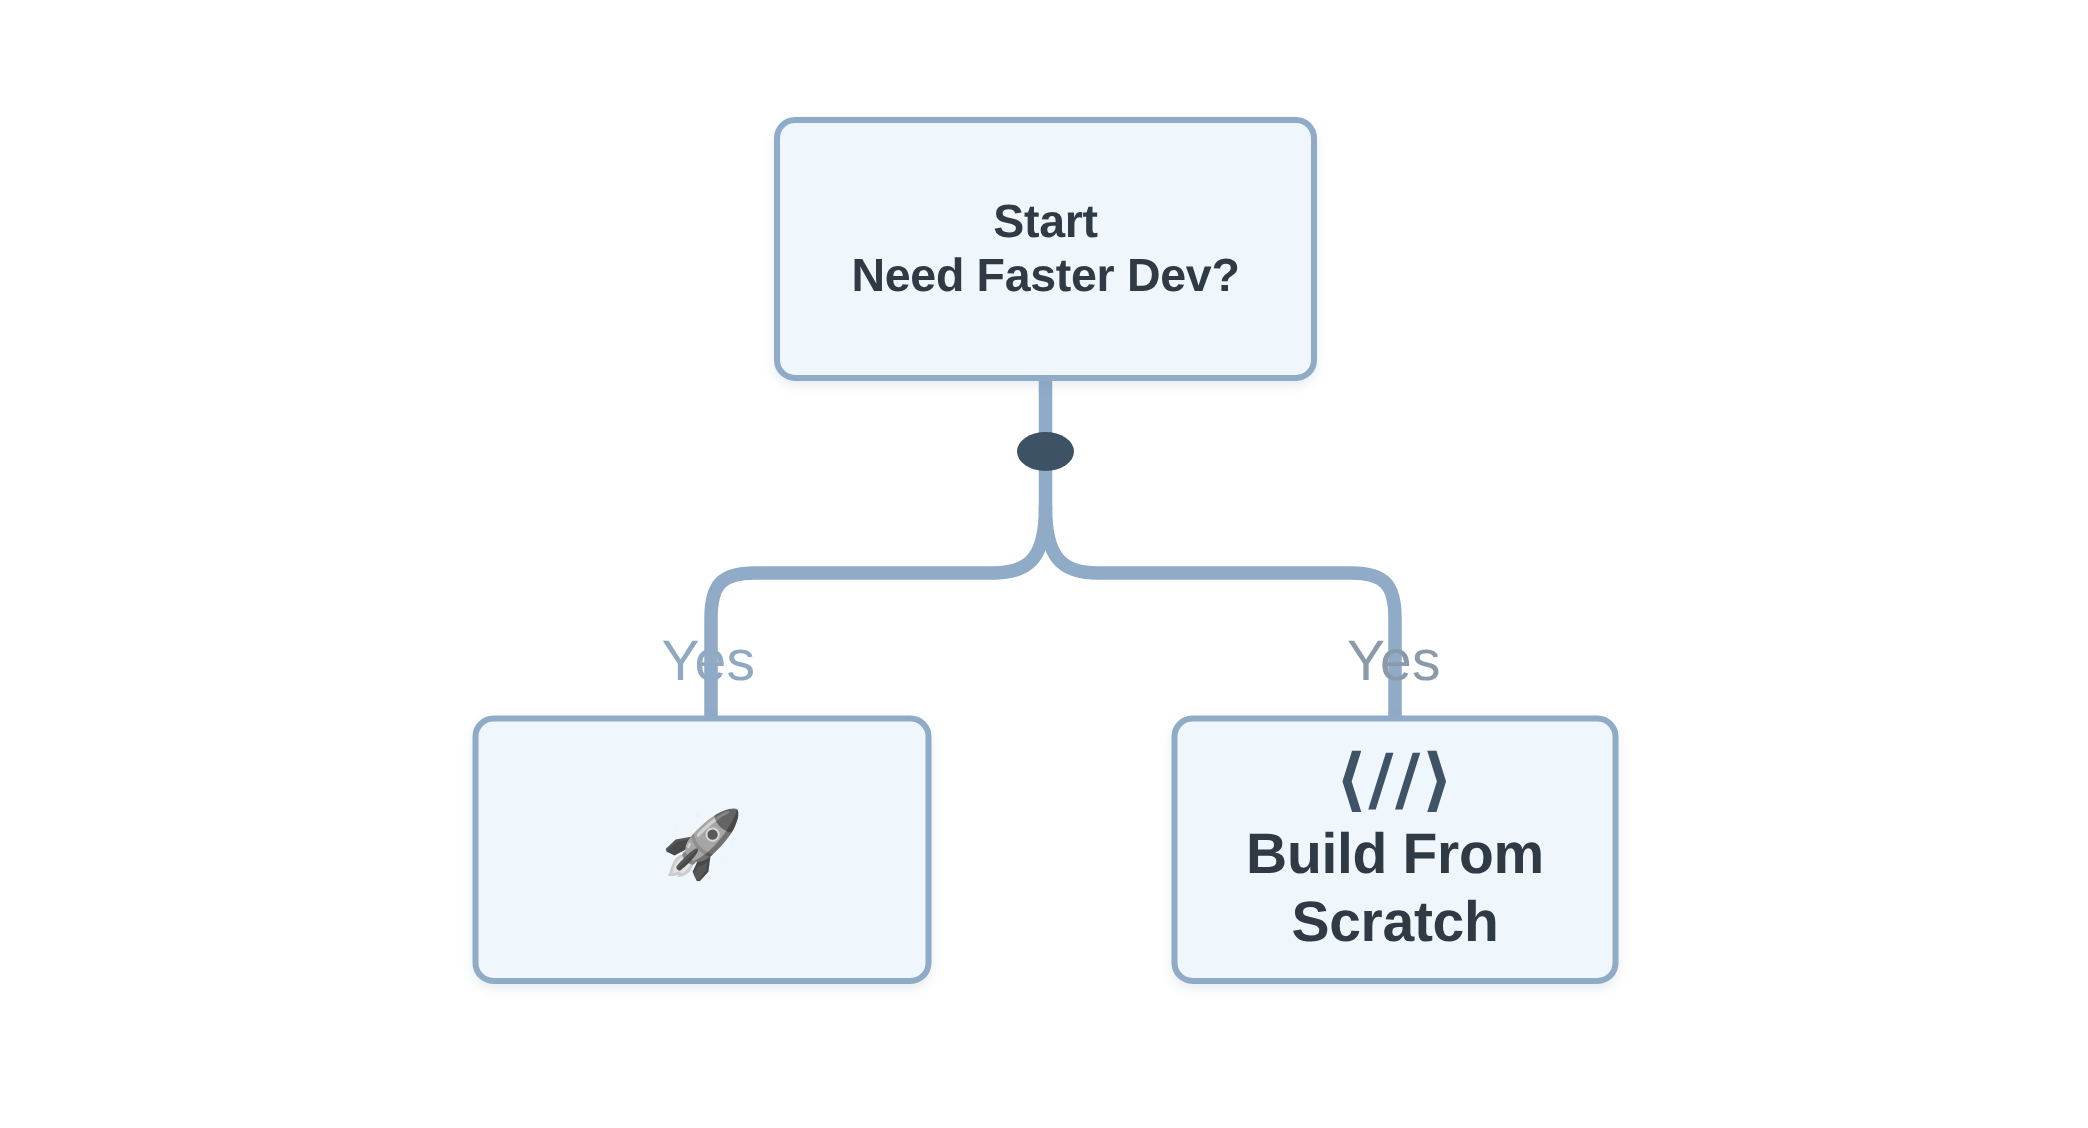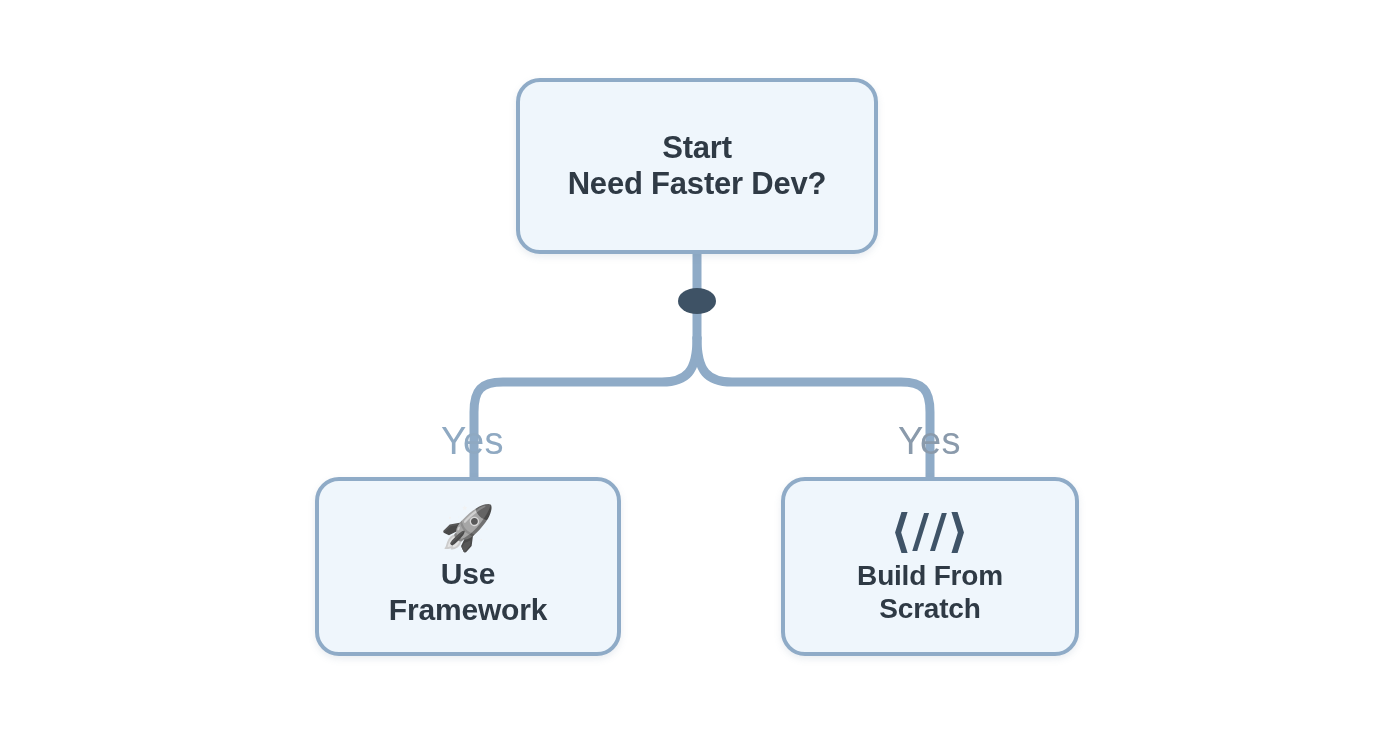--- a/index.html
+++ b/index.html
@@ -34,21 +34,21 @@
     pointer-events: none;
   }
 
   
   .node {
     position: absolute;
     z-index: 2;
     box-sizing: border-box;
     background: #eff6fc;
     border: 4px solid #8fabc7;
-    border-radius: 24px;
+    border-radius: 14px;
     display: flex;
     flex-direction: column;
     align-items: center;
     justify-content: center;
     text-align: center;
     box-shadow: 0 3px 7px rgba(120,140,165,0.16);
   }
 
   .node-title {
     color: #2f3a45;
@@ -81,21 +81,21 @@
   }
 
   
   #node-scratch {
     left: 781px;
     top: 477px;
     width: 298px;
     height: 179px;
   }
   #node-scratch .node-title {
-    font-size: 28px;
+    font-size: 38px;
   }
 
   
   .node-icon {
     line-height: 1;
     margin-bottom: 6px;
     user-select: none;
   }
   .icon-rocket {
     font-size: 44px;
@@ -161,22 +161,20 @@
     <div class="node-title">Start
 Need Faster Dev?</div>
   </div>
 
   <div class="edge-label" id="label-yes-left">Yes</div>
 
   <div class="edge-label" id="label-yes-right">Yes</div>
 
   <div class="node" id="node-framework">
     <div class="node-icon icon-rocket">🚀</div>
-    <div class="node-title">Use
-Framework</div>
   </div>
 
   <div class="node" id="node-scratch">
     <div class="node-icon icon-code">⟨//⟩</div>
     <div class="node-title">Build From
 Scratch</div>
   </div>
 
 </div>
 

